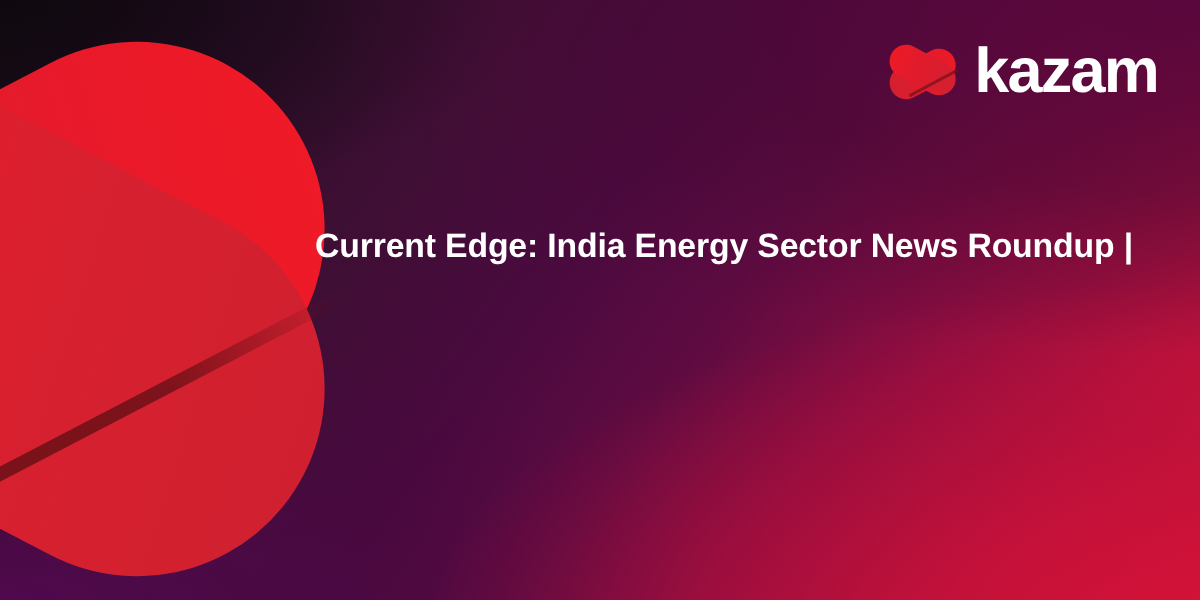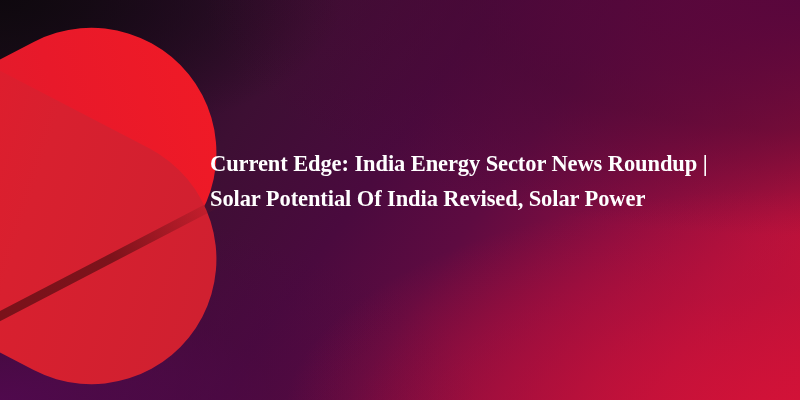--- a/index.html
+++ b/index.html
@@ -112,21 +112,21 @@
     position: absolute;
     left: 210px;
     top: 146px;
     width: 560px;
     color: #ffffff;
     font-size: 22.5px;
     font-weight: 700;
     line-height: 35px;
     letter-spacing: -0.1px;
   }
-  .headline .ln { display: block; white-space: nowrap; font-family: Liberation Serif, serif; }
+  .headline .ln { display: block; white-space: nowrap; }
 
   
   .brand {
     position: absolute;
     right: 28px;
     top: 24px;
     display: flex;
     align-items: center;
     gap: 10px;
   }
@@ -188,17 +188,24 @@
   <div class="bg-tint-br"></div>
 
   <div class="mark-big">
     <div class="bar bar-top"></div>
     <div class="bar bar-bot"></div>
     <div class="seam"></div>
   </div>
 
   <div class="headline">
     <span class="ln">Current Edge: India Energy Sector News Roundup |</span>
-    <span class="ln">Solar Potential Of India Revised, Solar Power</span>
   </div>
 
+  <div class="brand">
+    <div class="brand-mark">
+      <div class="bar bar-top"></div>
+      <div class="bar bar-bot"></div>
+      <div class="seam"></div>
+    </div>
+    <div class="brand-word">kazam</div>
+  </div>
 
 </div>
 
 </body></html>

